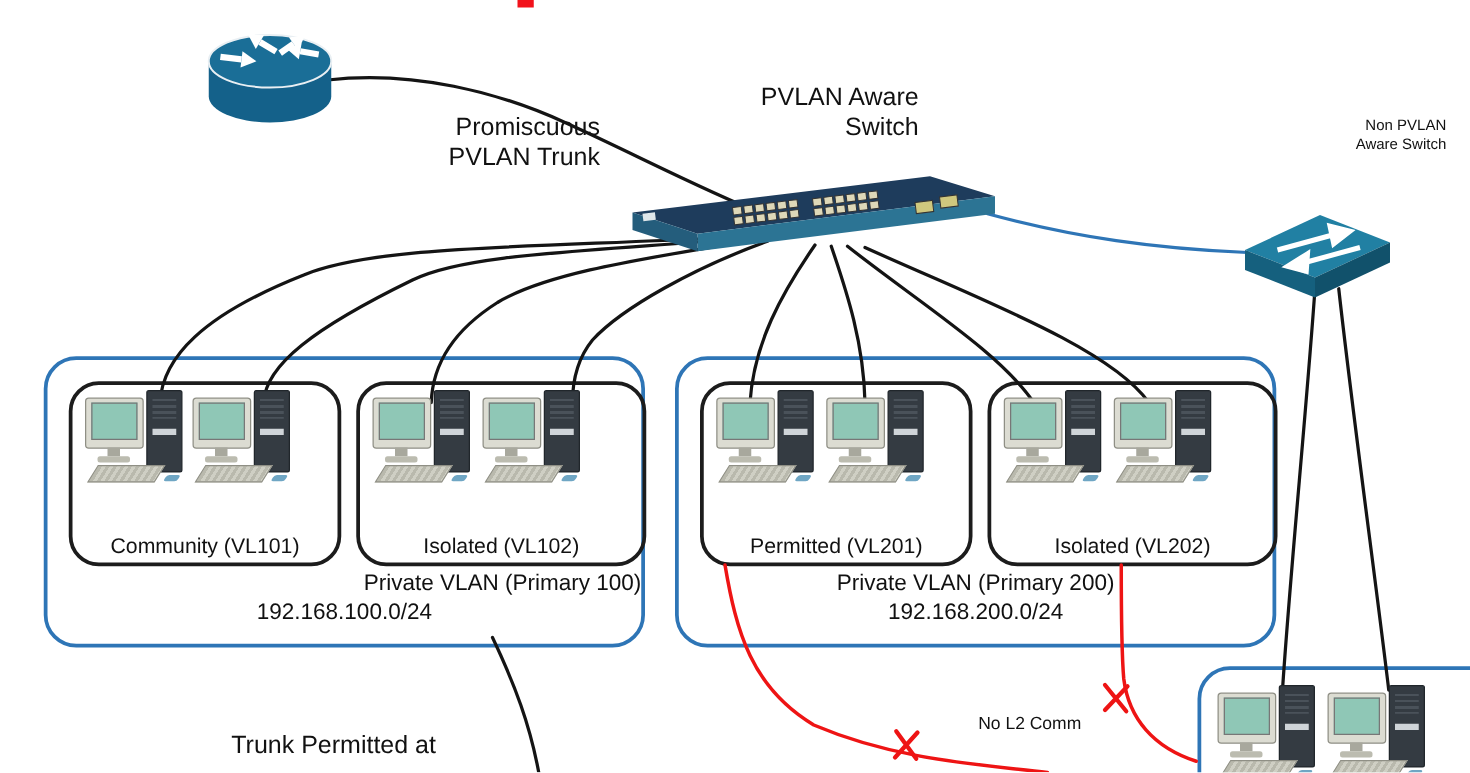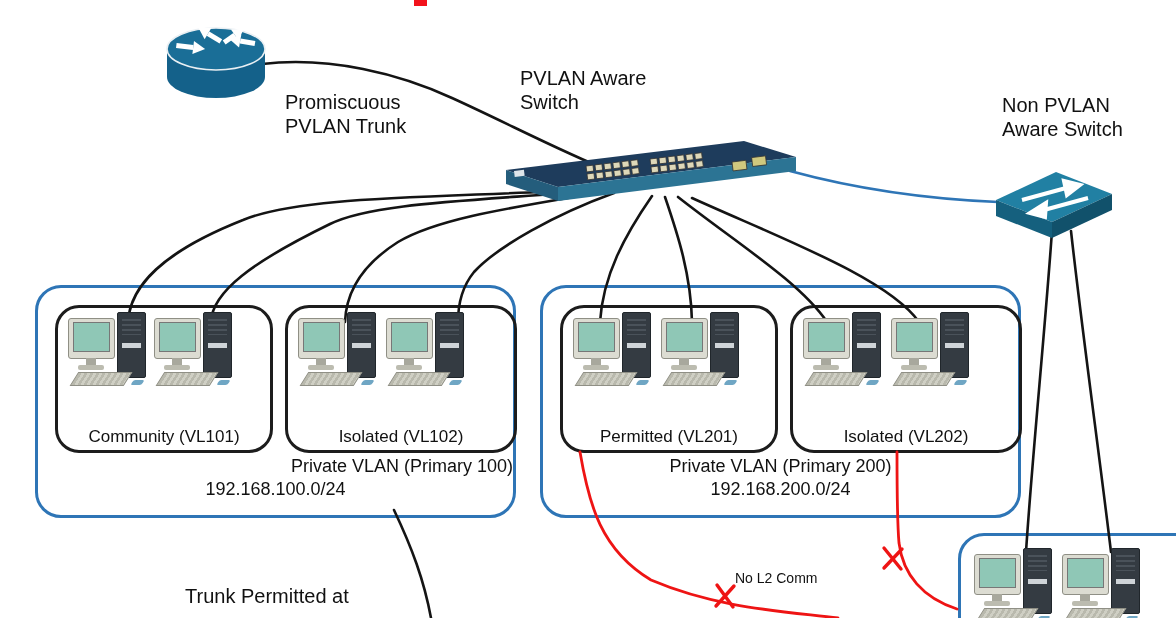--- a/index.html
+++ b/index.html
@@ -8,23 +8,23 @@
     --trunk:#2e75b6;
     --blocked:#ee1414;
     --cursor:#f2121b;
     --teal:#17688f;
   }
   html,body{margin:0;padding:0;background:#fff;}
   #canvas{
     position:relative;width:1176px;height:618px;background:#fff;overflow:hidden;
     font-family:"Liberation Sans", sans-serif;color:#111;
   }
-  .lbl{position:absolute;text-align:left;white-space:pre-line;line-height:1.22;color:#111;}
+  .lbl{position:absolute;text-align:right;white-space:pre-line;line-height:1.22;color:#111;}
   .lbl-lg{font-size:20px;}
-  .lbl-md{font-size:20px;}
+  .lbl-md{font-size:12px;}
   .lbl-sm{font-size:14px;}
 
   
   .pvlan-box{
     position:absolute;border:3px solid var(--group-border);border-radius:26px;
     background:transparent;z-index:2;
   }
   .sub-box{
     position:absolute;border:3px solid #1c1c1c;border-radius:24px;
     background:transparent;

